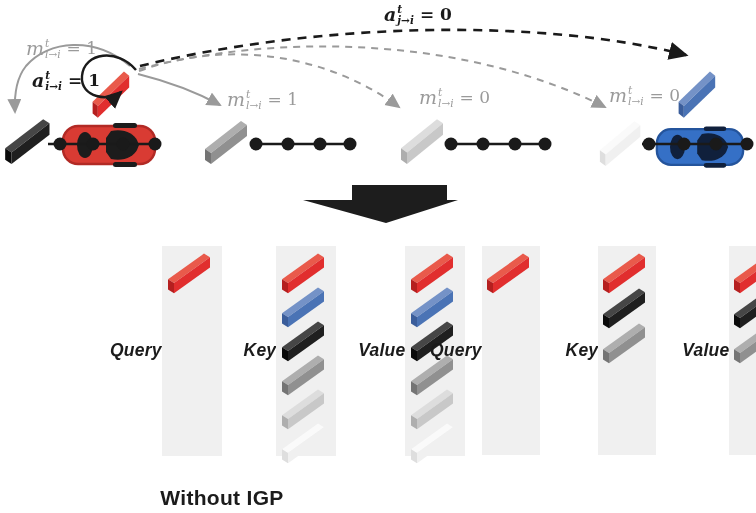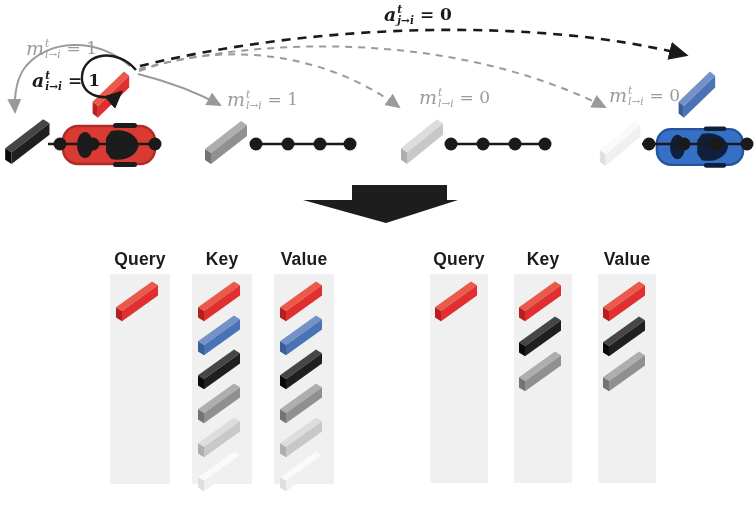--- a/index.html
+++ b/index.html
@@ -25,21 +25,21 @@
   
   .car{position:absolute;z-index:10;}
   .car svg{display:block;width:100%;height:100%;}
 
   
   #arrows{position:absolute;left:0;top:0;z-index:30;pointer-events:none;}
 
   
   .group{position:absolute;display:flex;gap:22px;z-index:5;}
   .group.right{gap:26px;}
-  .colwrap{display:flex;flex-direction:column;align-items:center;}
+  .colwrap{display:flex;flex-direction:row;align-items:center;font-style:italic;}
   .col-header{font-weight:bold;font-size:17.5px;color:#1b1b1b;height:24px;
               display:flex;align-items:flex-end;justify-content:center;margin-bottom:4px;
               letter-spacing:0.2px;}
   .col-body{background:#f0f0f0;width:60px;height:210px;display:flex;flex-direction:column;
             align-items:center;padding-top:3px;box-sizing:border-box;}
   .group.right .col-body{width:58px;height:209px;}
   .col-body .token{width:54px;height:46px;margin-bottom:-12px;}
   .group.right .col-body .token{margin-bottom:-11px;}
   .col-body .token svg{width:100%;height:100%;}
   .group-footer{position:absolute;left:0;right:0;text-align:center;
@@ -330,20 +330,21 @@
           </span>
           <span class="token">
             <svg viewBox="0 0 54 50" preserveAspectRatio="none">
               <polygon points="3,33 39,5 45,9 9,37" fill="#fafafa"></polygon>
               <polygon points="3,33 9,37 9,48 3,44" fill="#dedede"></polygon>
               <polygon points="9,37 45,9 45,20 9,48" fill="#f0f0f0"></polygon>
             </svg>
           </span>
         </div>
     </div>
+    <div class="group-footer" style="top:240px;">Without IGP</div>
   </div>
 
   <div class="group right" style="left:430px;top:246px;width:226px;">
     <div class="colwrap">
       <div class="col-header">Query</div>
       <div class="col-body">
           <span class="token">
             <svg viewBox="0 0 54 50" preserveAspectRatio="none">
               <polygon points="3,33 39,5 45,9 9,37" fill="#e95a4b"></polygon>
               <polygon points="3,33 9,37 9,48 3,44" fill="#b51f1f"></polygon>

